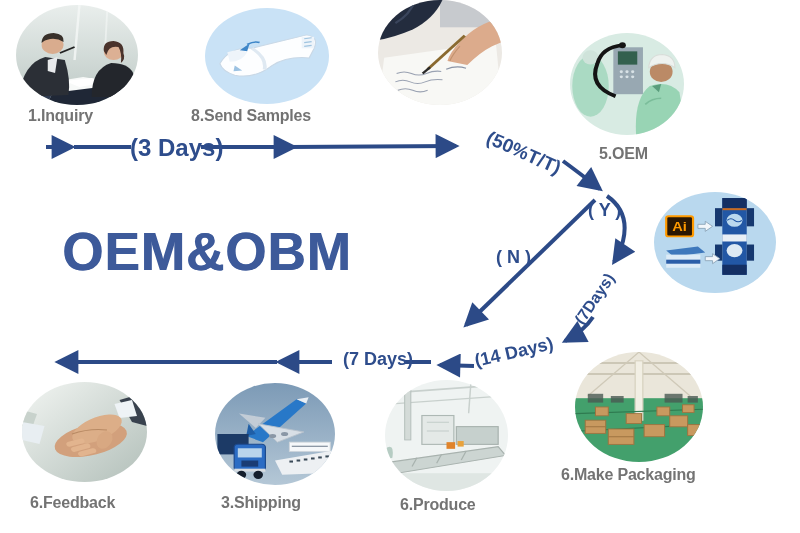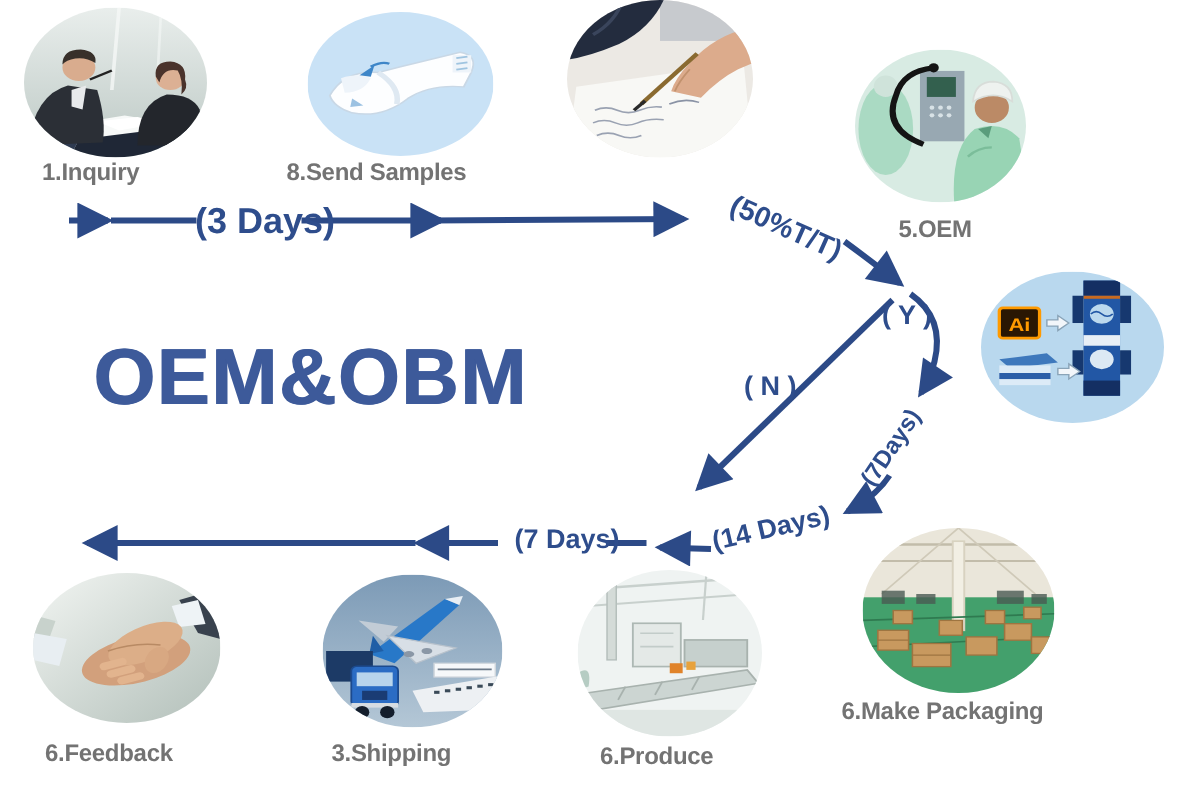--- a/index.html
+++ b/index.html
@@ -122,21 +122,21 @@
       <path d="M40,62 Q16,52 24,30 Q28,14 46,12" stroke="#141414" stroke-width="3.5" fill="none"></path>
       <circle cx="46" cy="12" r="3" fill="#141414"></circle>
       <path d="M58,100 Q56,64 70,52 Q86,46 96,58 L102,100 Z" fill="#98d4b4"></path>
       <path d="M66,70 Q72,64 80,64" stroke="#7bbd9a" stroke-width="1.5" fill="none"></path>
       <circle cx="80" cy="38" r="10" fill="#bb8a66"></circle>
       <path d="M69,34 Q70,21 81,21 Q92,22 92,34 Q81,26 69,34 Z" fill="#eef2ef" stroke="#d8ddd9" stroke-width="1"></path>
       <polygon points="72,52 80,50 78,58" fill="#5a9d7c"></polygon>
     </svg>
   </div>
 
-  <div class="circle" style="left:654px;top:181px;width:122px;height:101px">
+  <div class="circle" style="left:654px;top:192px;width:122px;height:101px">
     <svg viewBox="0 0 100 100" preserveAspectRatio="none">
       <rect width="100" height="100" fill="#b9d8ee"></rect>
       <rect x="10" y="24" width="22" height="20" rx="2" fill="#2a1703" stroke="#ff9a00" stroke-width="1.8"></rect>
       <text x="21" y="39" font-size="12" font-weight="bold" fill="#ff9a00" text-anchor="middle" font-family="Liberation Sans, sans-serif">Ai</text>
       <polygon points="36,32 42,32 42,29 48,34 42,39 42,36 36,36" fill="#f2f6fa" stroke="#8aa4b8" stroke-width="0.8"></polygon>
       <rect x="56" y="6" width="20" height="76" fill="#2257a5"></rect>
       <rect x="56" y="6" width="20" height="10" fill="#142f63"></rect>
       <rect x="56" y="16" width="20" height="2" fill="#c86a20"></rect>
       <rect x="50" y="16" width="6" height="18" fill="#16386f"></rect>
       <rect x="76" y="16" width="6" height="18" fill="#16386f"></rect>

